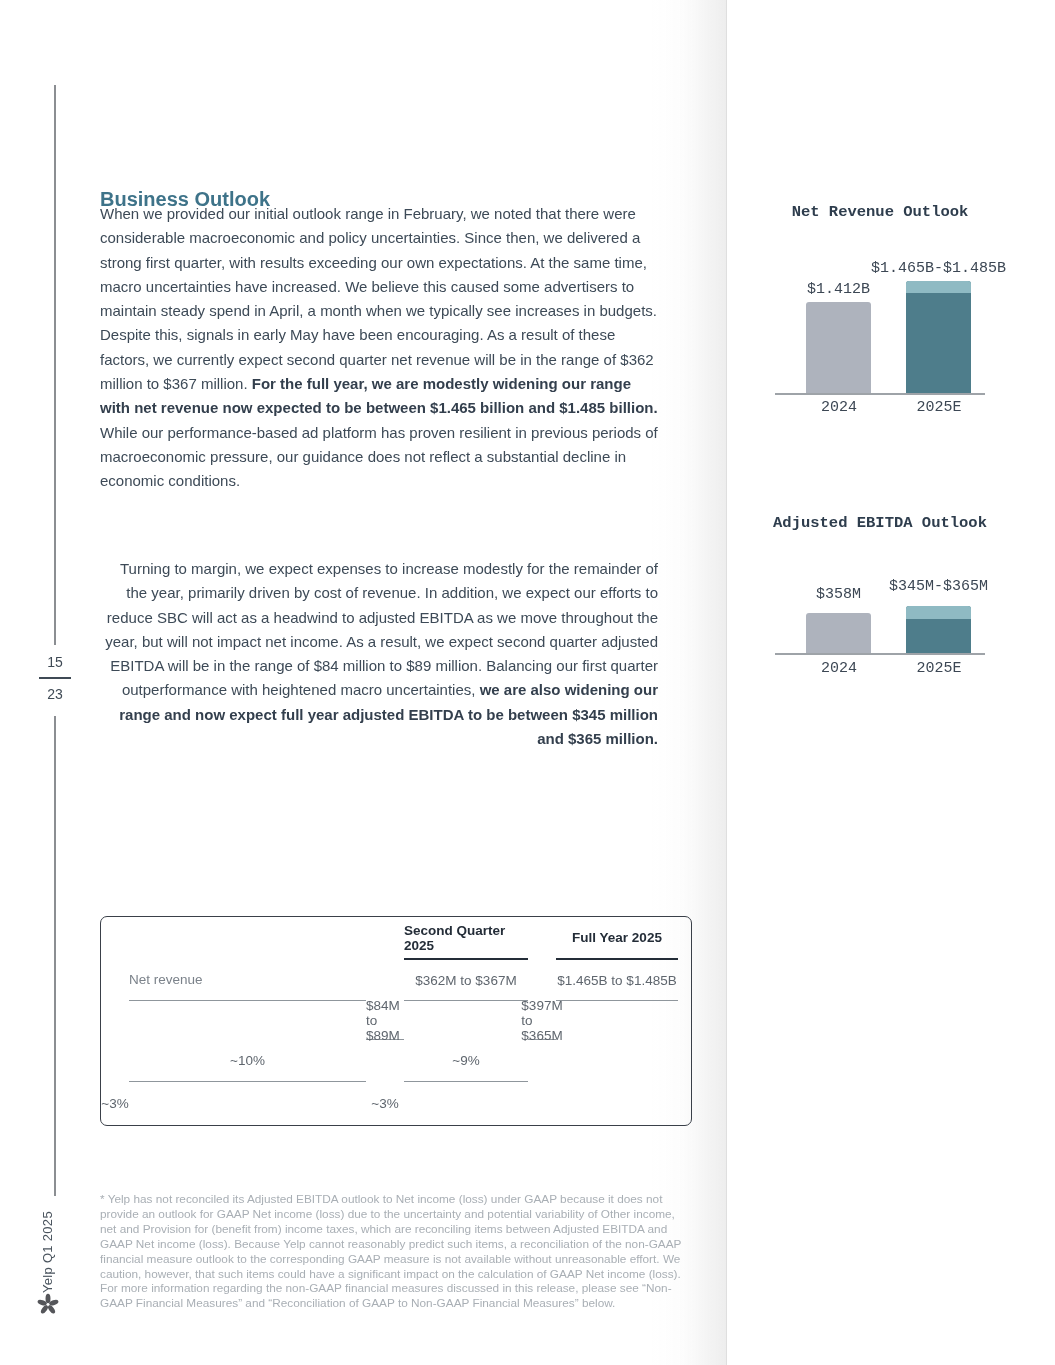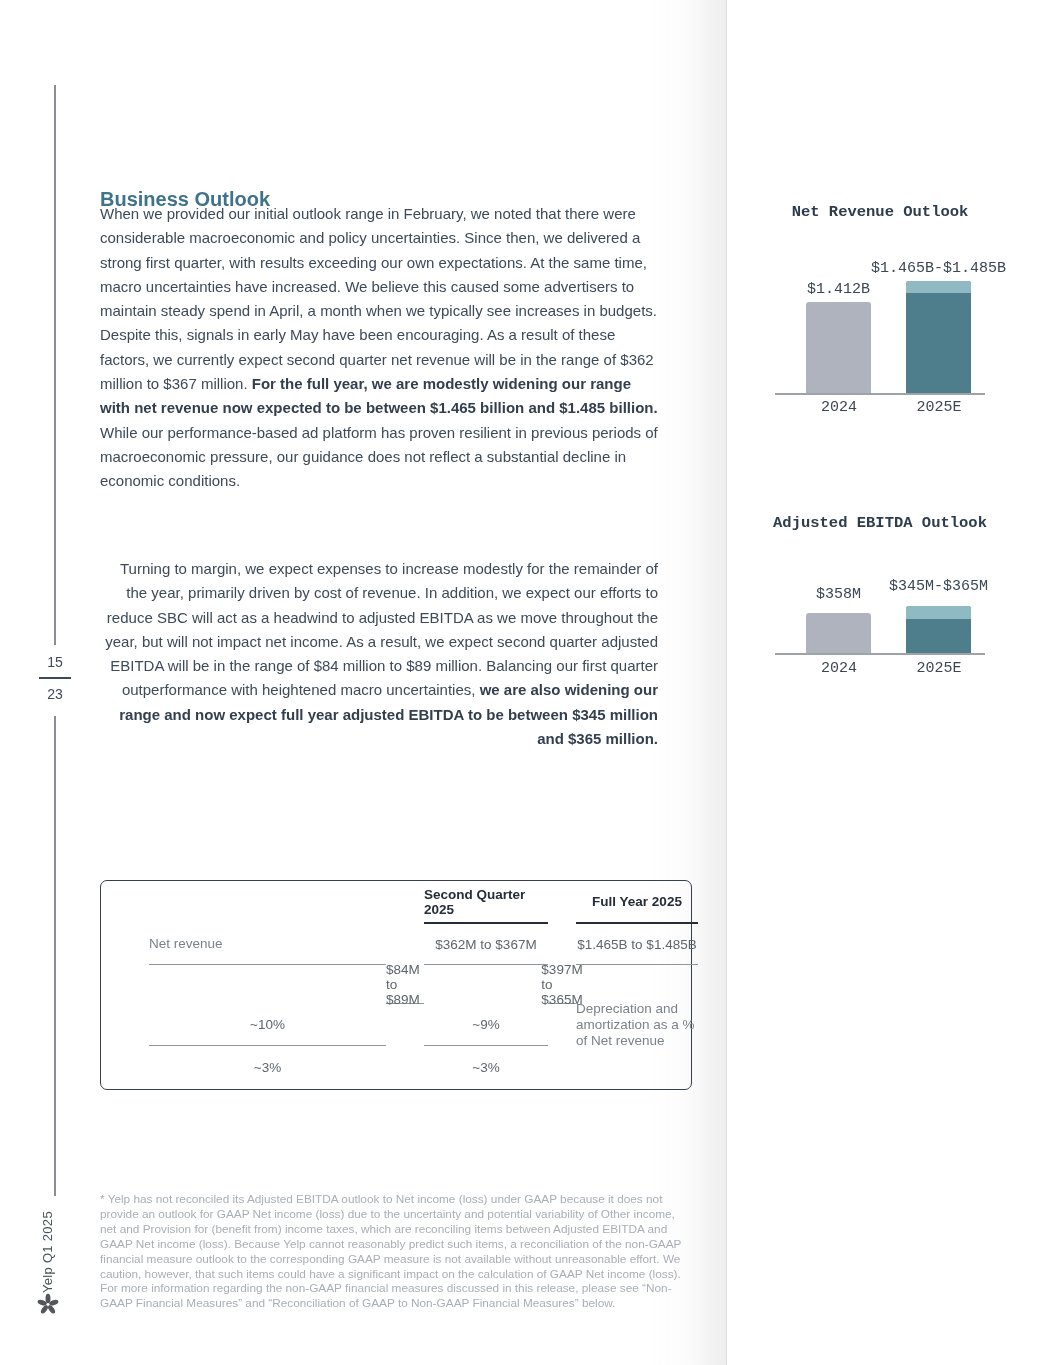--- a/index.html
+++ b/index.html
@@ -81,27 +81,26 @@
   .chart2 .grp1 .bar { top:99px; height:40px; }
   .chart2 .grp2 .bar-label { top:64px; }
   .chart2 .grp2 .bar { top:92px; height:47px; }
   .chart2 .grp2 .bar-cap { height:13px; }
   .chart2 .x-label { top:146px; }
   .chart2 .grp1 .x-label { left:-17px; }
   .chart2 .grp2 .x-label { left:-17px; }
 
   
   .outlook-table {
-    position:absolute; left:100px; top:880px; width:592px; height:210px;
+    position:absolute; left:100px; top:916px; width:592px; height:210px;
     border:1.5px solid #3a4049; border-radius:7px;
     display:grid;
     grid-template-columns:28px 237px 38px 124px 28px 122px;
     grid-template-rows:43px 41px 39px 42px auto;
     font-size:13.5px;
-    padding-left:20px;
   }
   .ot-cell { display:flex; align-items:center; }
   .ot-header { justify-content:center; font-weight:700; color:#242d38;
     border-bottom:2px solid #242d38; }
   .ot-label { color:#7b828a; border-bottom:1px solid #8f969c; line-height:16px; }
   .ot-value { justify-content:center; color:#5f666e; border-bottom:1px solid #8f969c; }
   .ot-noline { border-bottom:none; }
   .ot-empty { border-bottom:none; }
 
   
@@ -195,20 +194,19 @@
   <div class="ot-cell ot-empty"></div>
   <div class="ot-cell ot-value">$397M to $365M</div>
 
   <div class="ot-cell ot-empty"></div>
   <div class="ot-cell ot-empty"></div>
   <div class="ot-cell ot-value">~10%</div>
   <div class="ot-cell ot-empty"></div>
   <div class="ot-cell ot-value">~9%</div>
 
   <div class="ot-cell ot-empty"></div>
-  <div class="ot-cell ot-label ot-noline">Depreciation and amortization as a % of Net revenue</div>
   <div class="ot-cell ot-empty"></div>
   <div class="ot-cell ot-value ot-noline">~3%</div>
   <div class="ot-cell ot-empty"></div>
   <div class="ot-cell ot-value ot-noline">~3%</div>
 </div>
 
 <p class="footnote">* Yelp has not reconciled its Adjusted EBITDA outlook to Net income (loss) under GAAP because it does not provide an outlook for GAAP Net income (loss) due to the uncertainty and potential variability of Other income, net and Provision for (benefit from) income taxes, which are reconciling items between Adjusted EBITDA and GAAP Net income (loss). Because Yelp cannot reasonably predict such items, a reconciliation of the non-GAAP financial measure outlook to the corresponding GAAP measure is not available without unreasonable effort. We caution, however, that such items could have a significant impact on the calculation of GAAP Net income (loss). For more information regarding the non-GAAP financial measures discussed in this release, please see “Non-GAAP Financial Measures” and “Reconciliation of GAAP to Non-GAAP Financial Measures” below.</p>
 
 </body></html>

